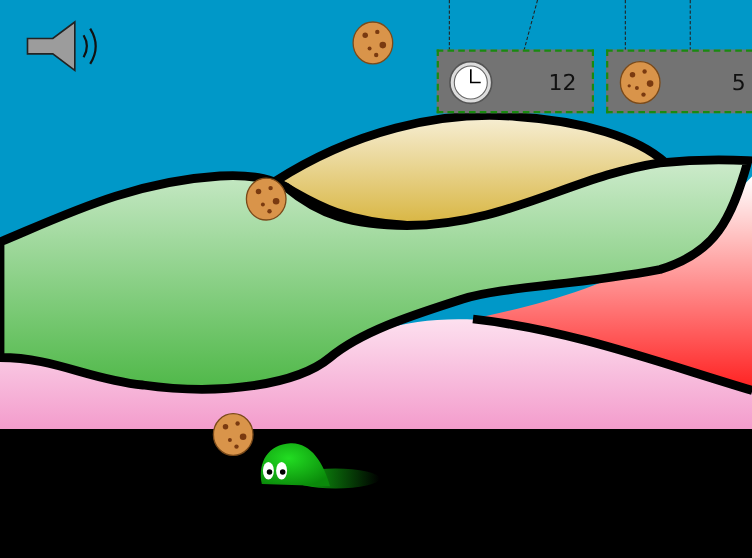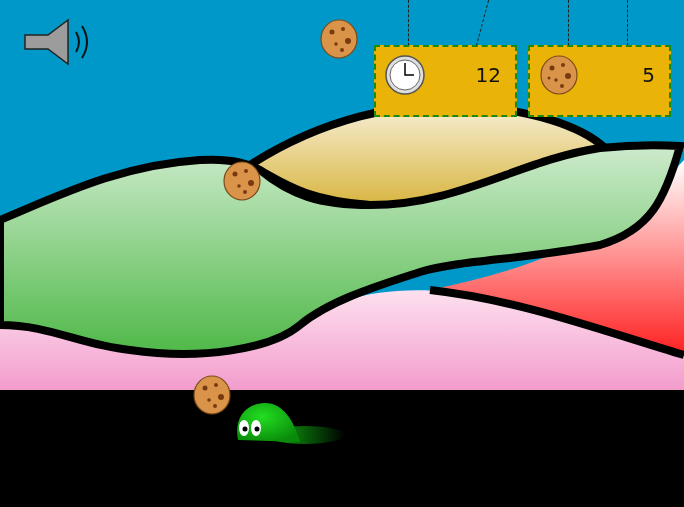--- a/index.html
+++ b/index.html
@@ -1,19 +1,19 @@
 <!DOCTYPE html>
 <html><head>
 <meta charset="utf-8">
 <style>
   html,body{margin:0;padding:0;}
   body{width:684px;height:507px;overflow:hidden;background:#0098c8;font-family:"DejaVu Sans",sans-serif;}
   .stage{position:relative;width:684px;height:507px;overflow:hidden;}
   .bg{position:absolute;left:0;top:0;}
-  .hud{position:absolute;background:#eab308;border:2px dashed #1a8a10;box-sizing:border-box;height:72px;top:45px;}
+  .hud{position:absolute;background:#737373;border:2px dashed #1a8a10;box-sizing:border-box;height:58px;top:45px;margin-left:23px;}
   .hud .val{position:absolute;right:14px;top:16px;font-size:20px;color:#111;}
   .hud .icon{position:absolute;left:8px;top:7px;}
   .string{position:absolute;width:2px;border-left:1.5px dashed #222;}
   .btn{position:absolute;cursor:pointer;}
   .cookie{position:absolute;}
 </style>
 </head>
 <body>
 
 <div class="stage">

